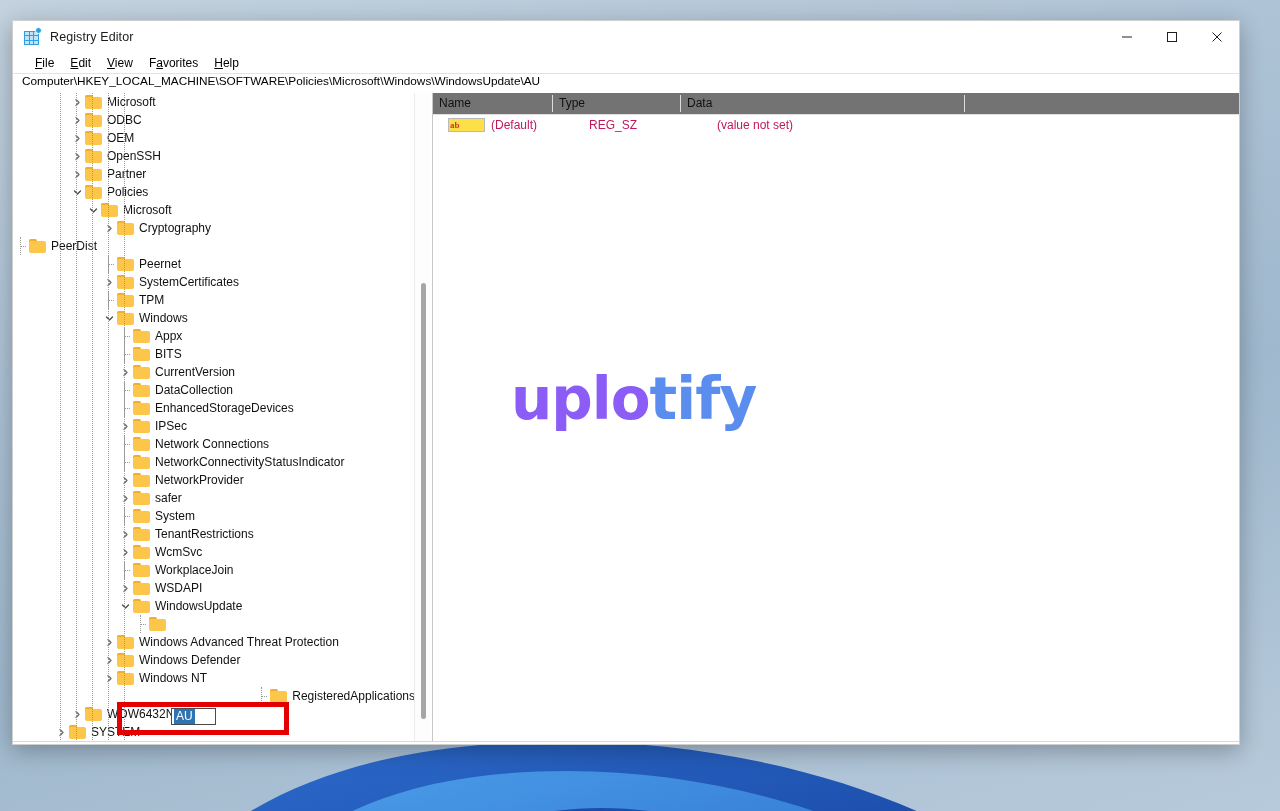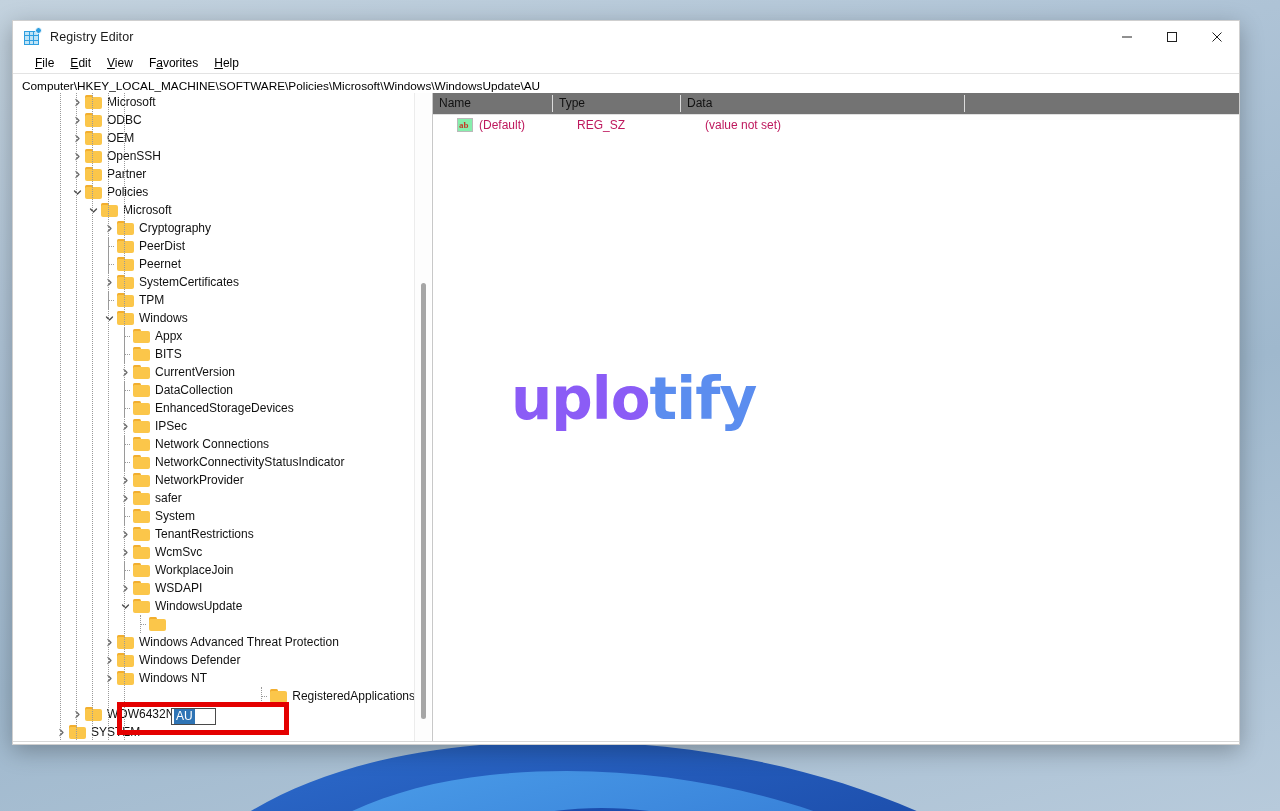--- a/index.html
+++ b/index.html
@@ -112,21 +112,20 @@
   }
   .menu-item u { text-decoration: underline; }
 
   
   #addressbar {
     height: 26px;
     background: #ffffff;
     border-top: 1px solid #e3e3e3;
     border-bottom: 1px solid #d6d6d6;
     display: flex;
-    align-items: center;
     padding-left: 9px;
     box-sizing: border-box;
   }
   #address-text {
     font-size: 11.8px;
     color: #000000;
     white-space: nowrap;
   }
 
   
@@ -311,26 +310,26 @@
   .col-type { width: 128px; }
   .col-data { width: 284px; }
   #list-rows { position: relative; }
   .lrow {
     height: 20px;
     display: flex;
     align-items: center;
     cursor: default;
   }
   .ab-icon {
-    width: 16px; height: 14px;
-    margin-left: 24px;
+    width: 37px; height: 14px;
+    margin-left: 15px;
     margin-right: 6px;
     flex: 0 0 auto;
     border: 1px solid #b9b9b9;
-    background: #86efac;
+    background: #fde047;
     position: relative;
     box-sizing: border-box;
   }
   .ab-icon span {
     position: absolute;
     left: 1px; top: -1px;
     font-size: 9px;
     font-weight: bold;
     color: #c43b26;
     font-family: "Liberation Serif", serif;
@@ -547,21 +546,21 @@
                   <svg width="9" height="9" viewBox="0 0 9 9">
                     <polyline points="3,1.5 6,4.5 3,7.5" fill="none" stroke="#6a6a6a" stroke-width="1.3" stroke-linecap="round" stroke-linejoin="round"></polyline>
                   </svg>
                 </div>
                 <div class="folder">
                   <div class="ft"></div>
                   <div class="fb"></div>
                 </div>
                 <div class="tlabel">Cryptography</div>
               </div>
-              <div class="tnode" style="padding-left: 88px;">
+              <div class="tnode" style="">
                 <div class="tw-guide elbow"></div>
                 <div class="folder">
                   <div class="ft"></div>
                   <div class="fb"></div>
                 </div>
                 <div class="tlabel">PeerDist</div>
               </div>
               <div class="tnode" style="padding-left: 88px;">
                 <div class="tw-guide elbow"></div>
                 <div class="folder">

